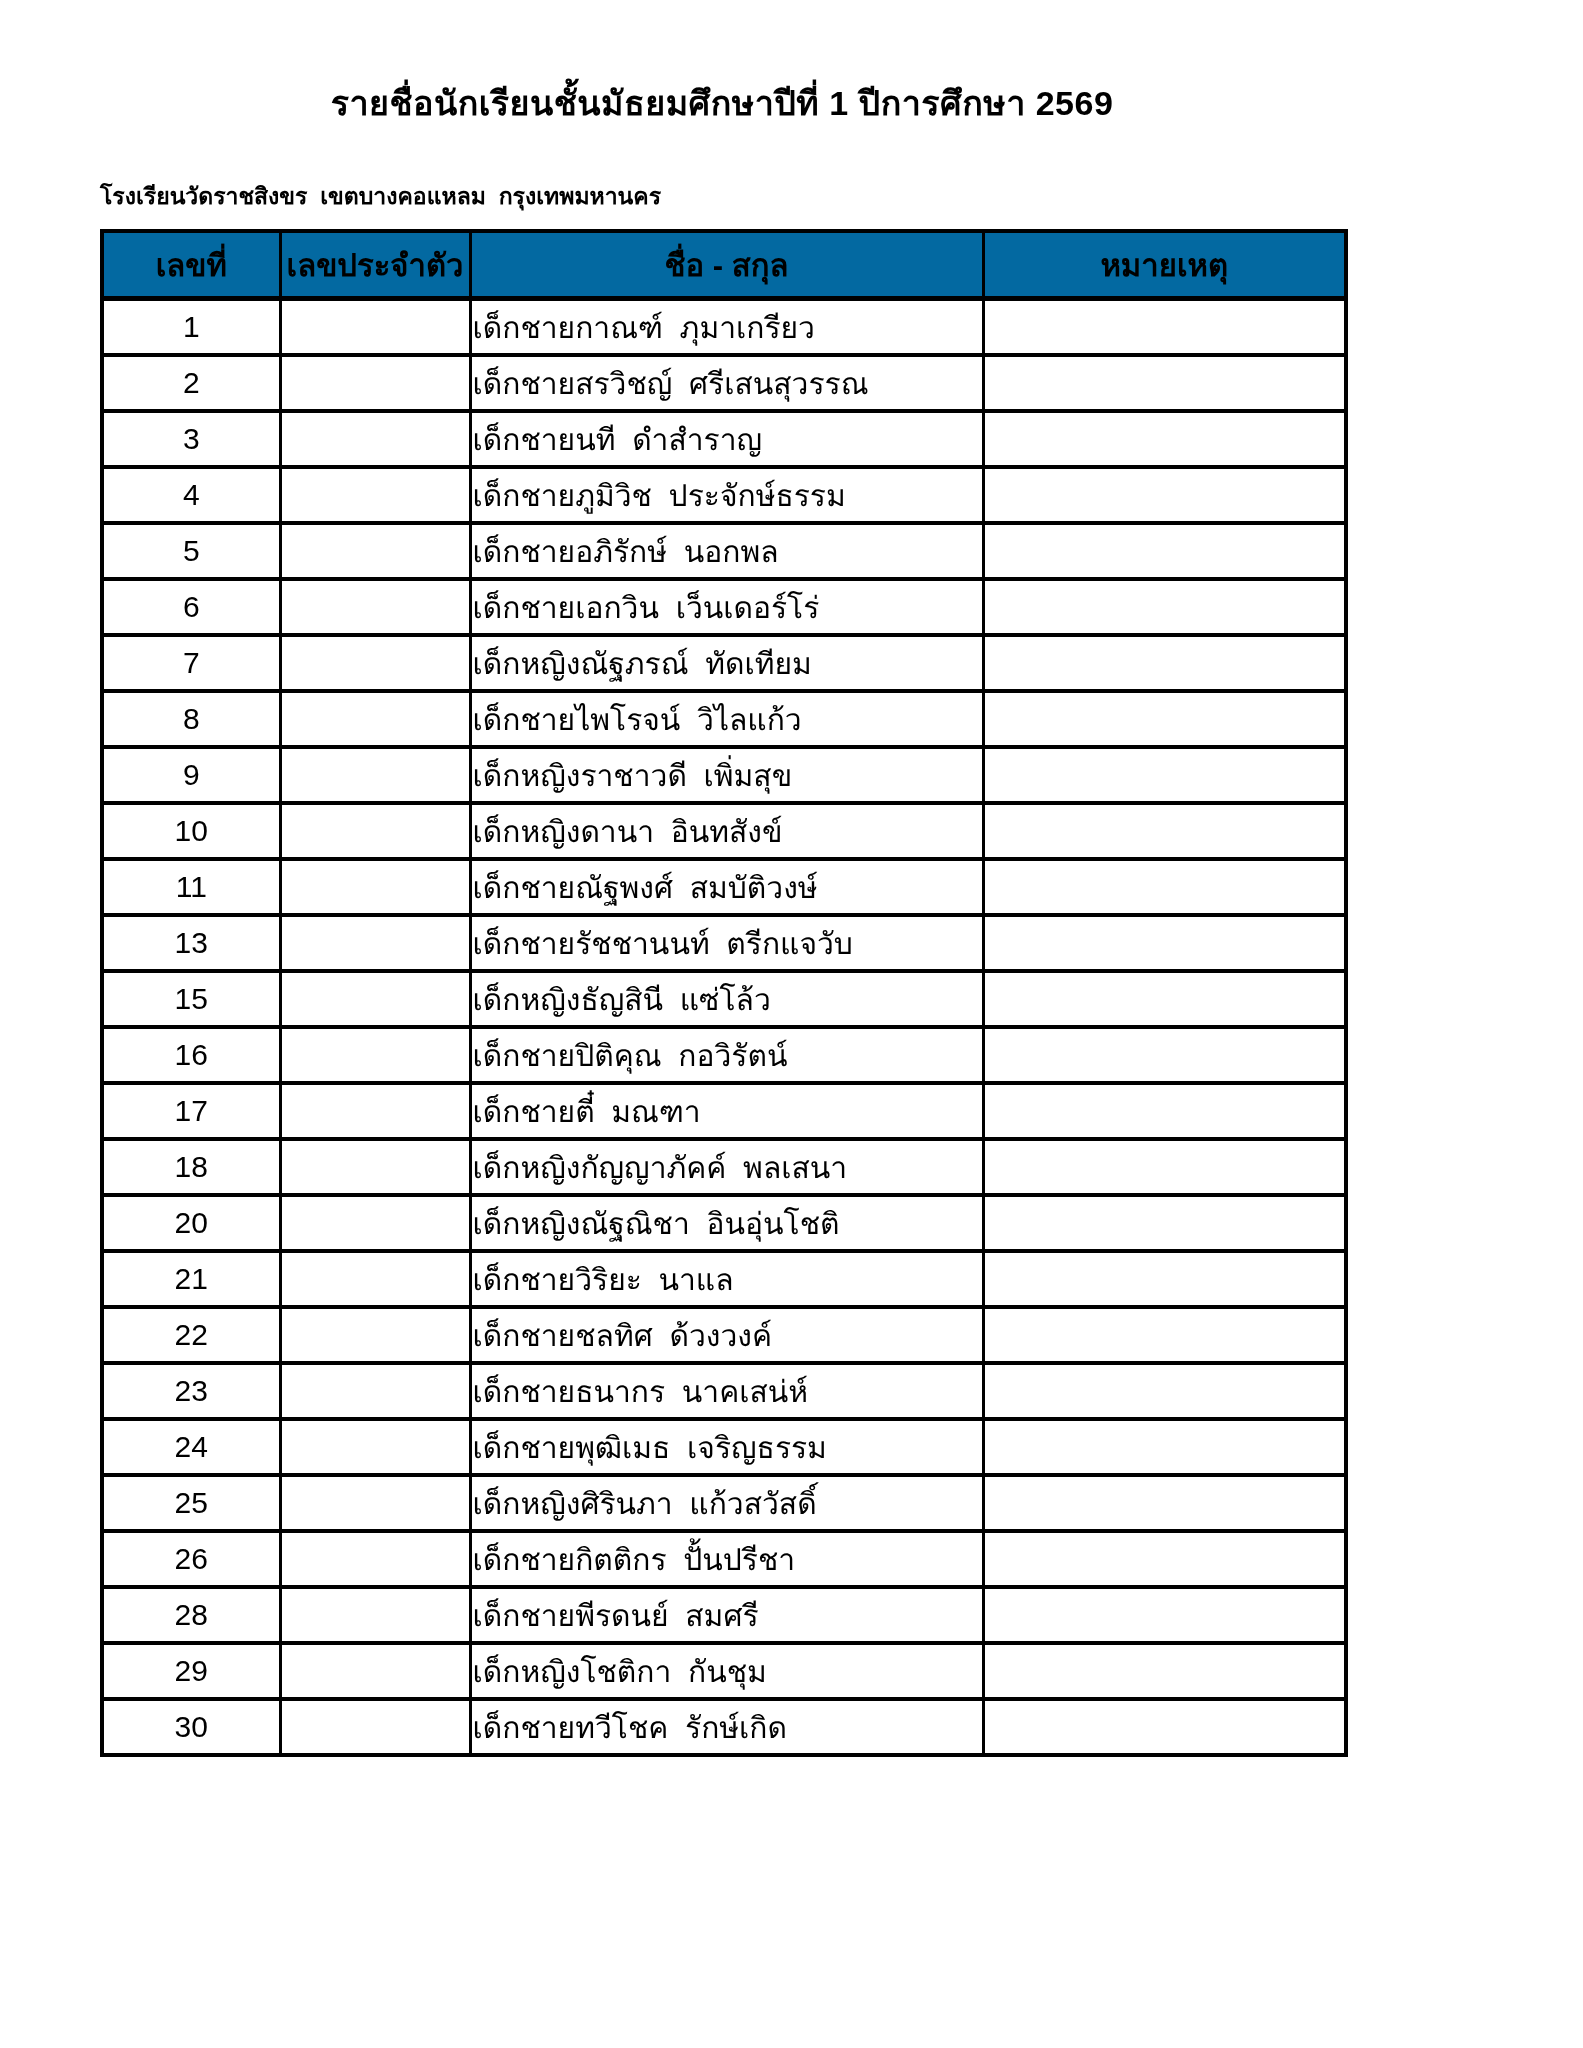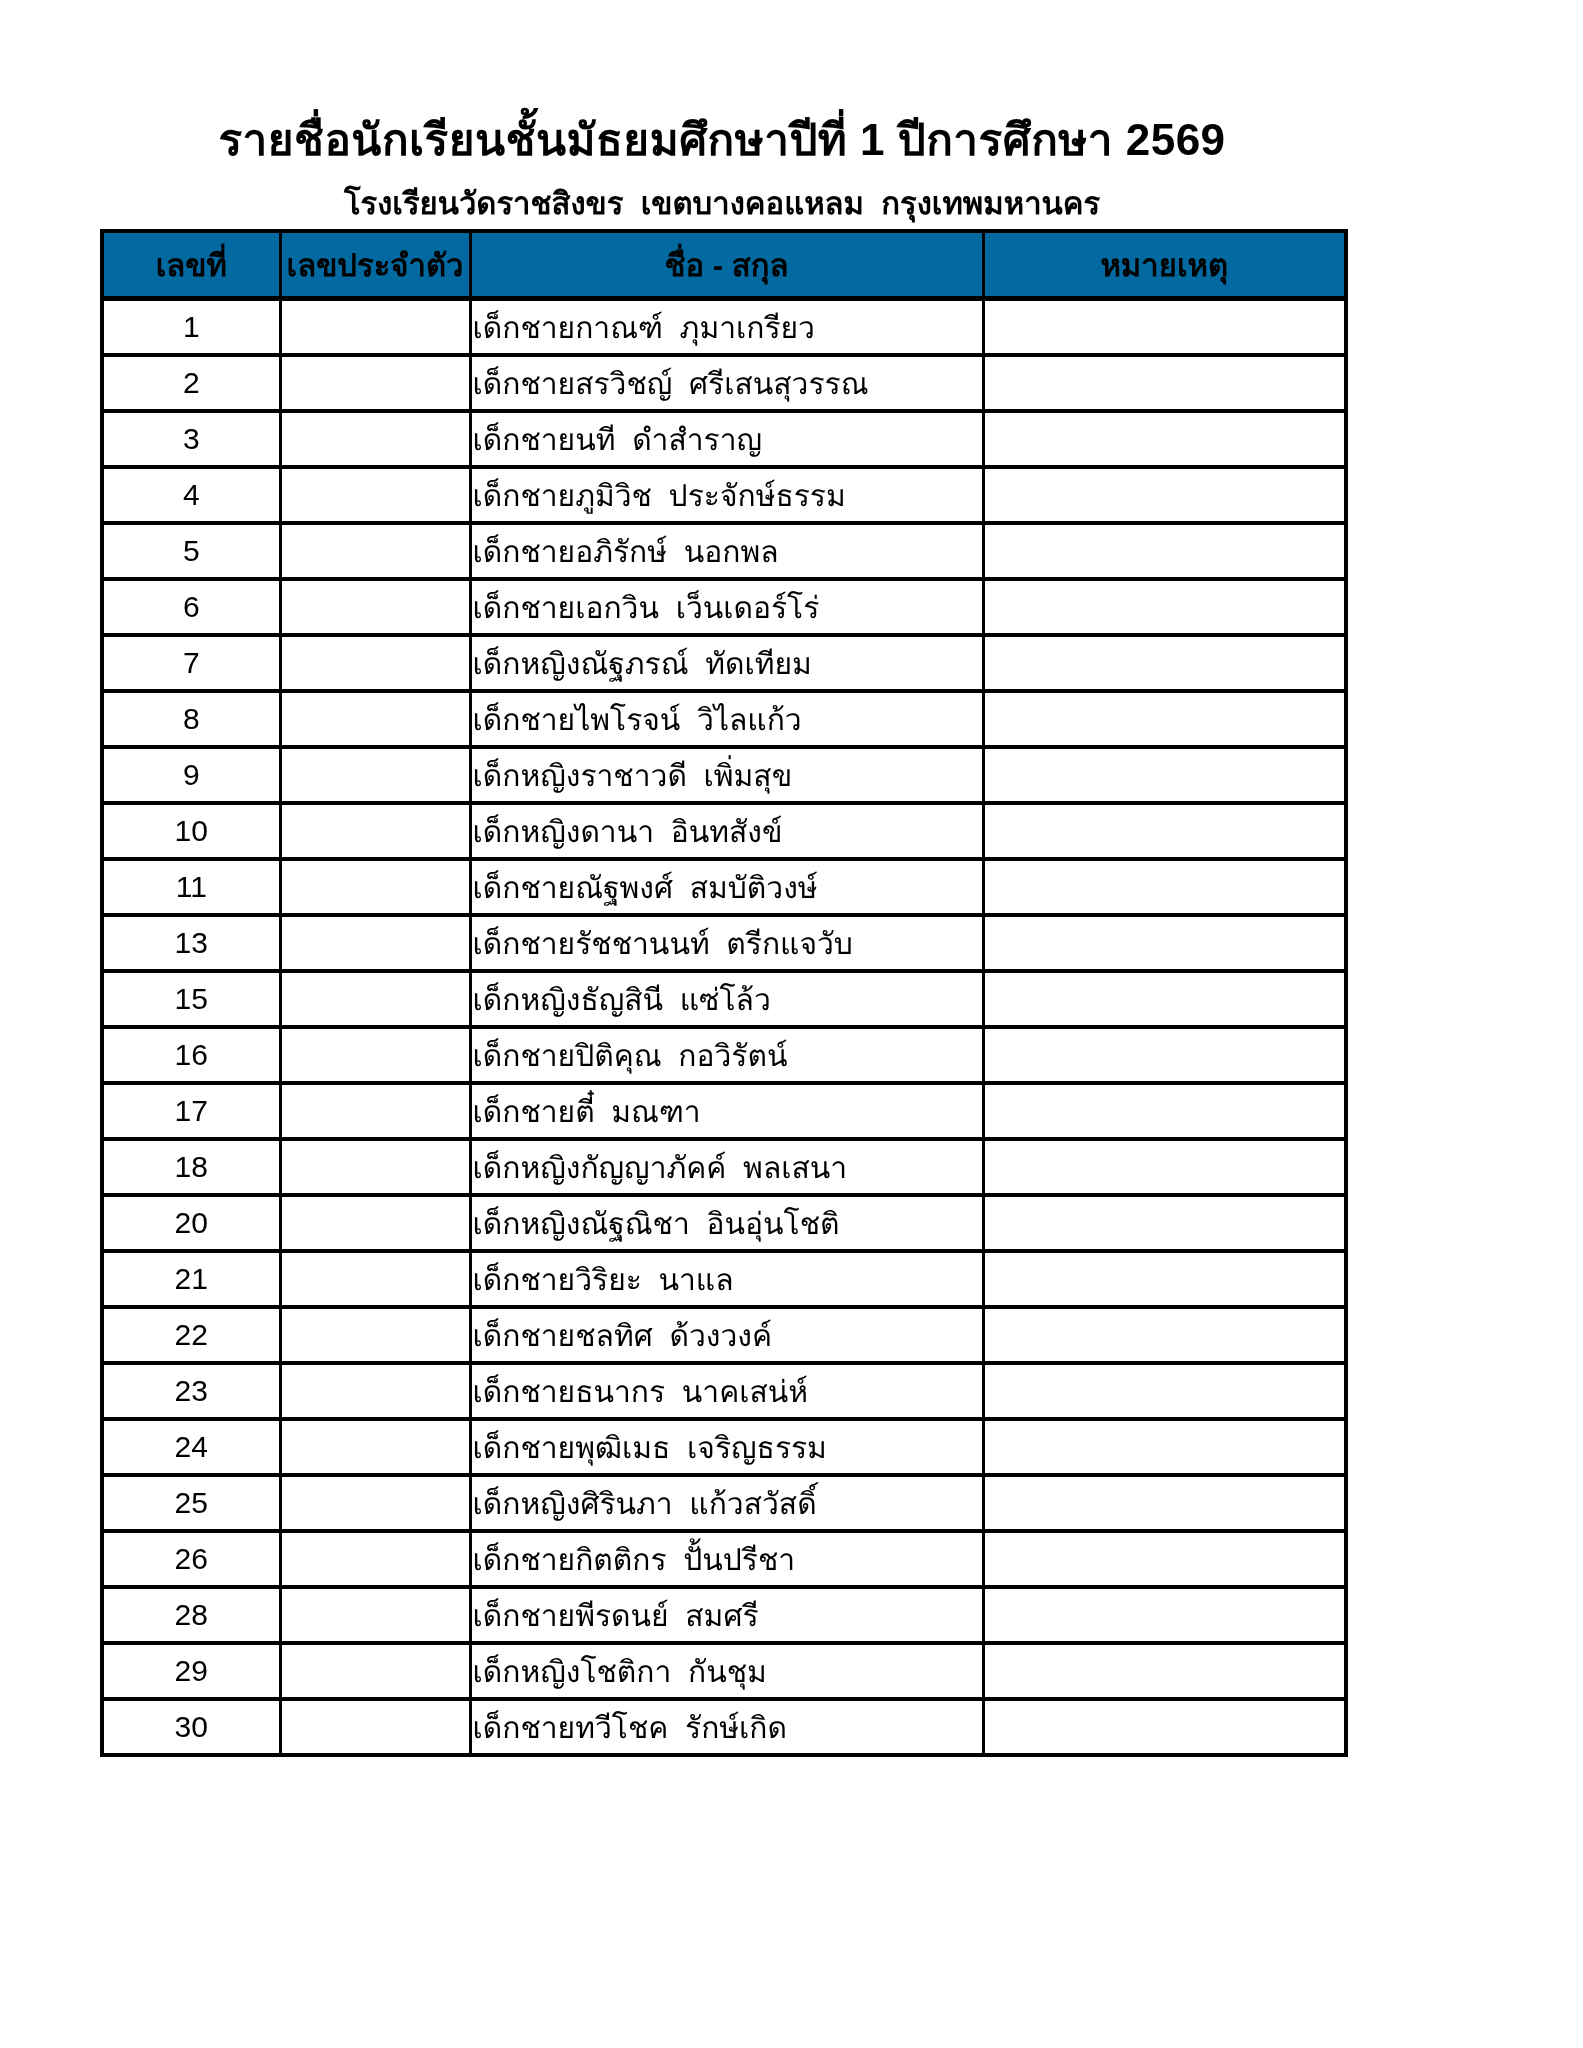--- a/index.html
+++ b/index.html
@@ -12,36 +12,35 @@
     position: relative;
     width: 1583px;
     height: 2048px;
     background: #ffffff;
     color: #000000;
     font-family: "Liberation Sans", "DejaVu Sans", sans-serif;
     overflow: hidden;
   }
   .doc-title {
     position: absolute;
-    top: 104px;
+    top: 76px;
     left: 100px;
     width: 1244px;
     text-align: center;
-    font-size: 44px;
+    font-size: 34px;
     font-weight: bold;
     letter-spacing: 0.5px;
     white-space: pre;
   }
   .doc-subtitle {
     position: absolute;
     top: 178px;
     left: 100px;
     width: 1244px;
-    text-align: center;
-    font-size: 31px;
+    font-size: 23px;
     font-weight: bold;
     white-space: pre;
   }
   table.students {
     position: absolute;
     top: 229px;
     left: 100px;
     width: 1244px;
     border-collapse: collapse;
     table-layout: fixed;

